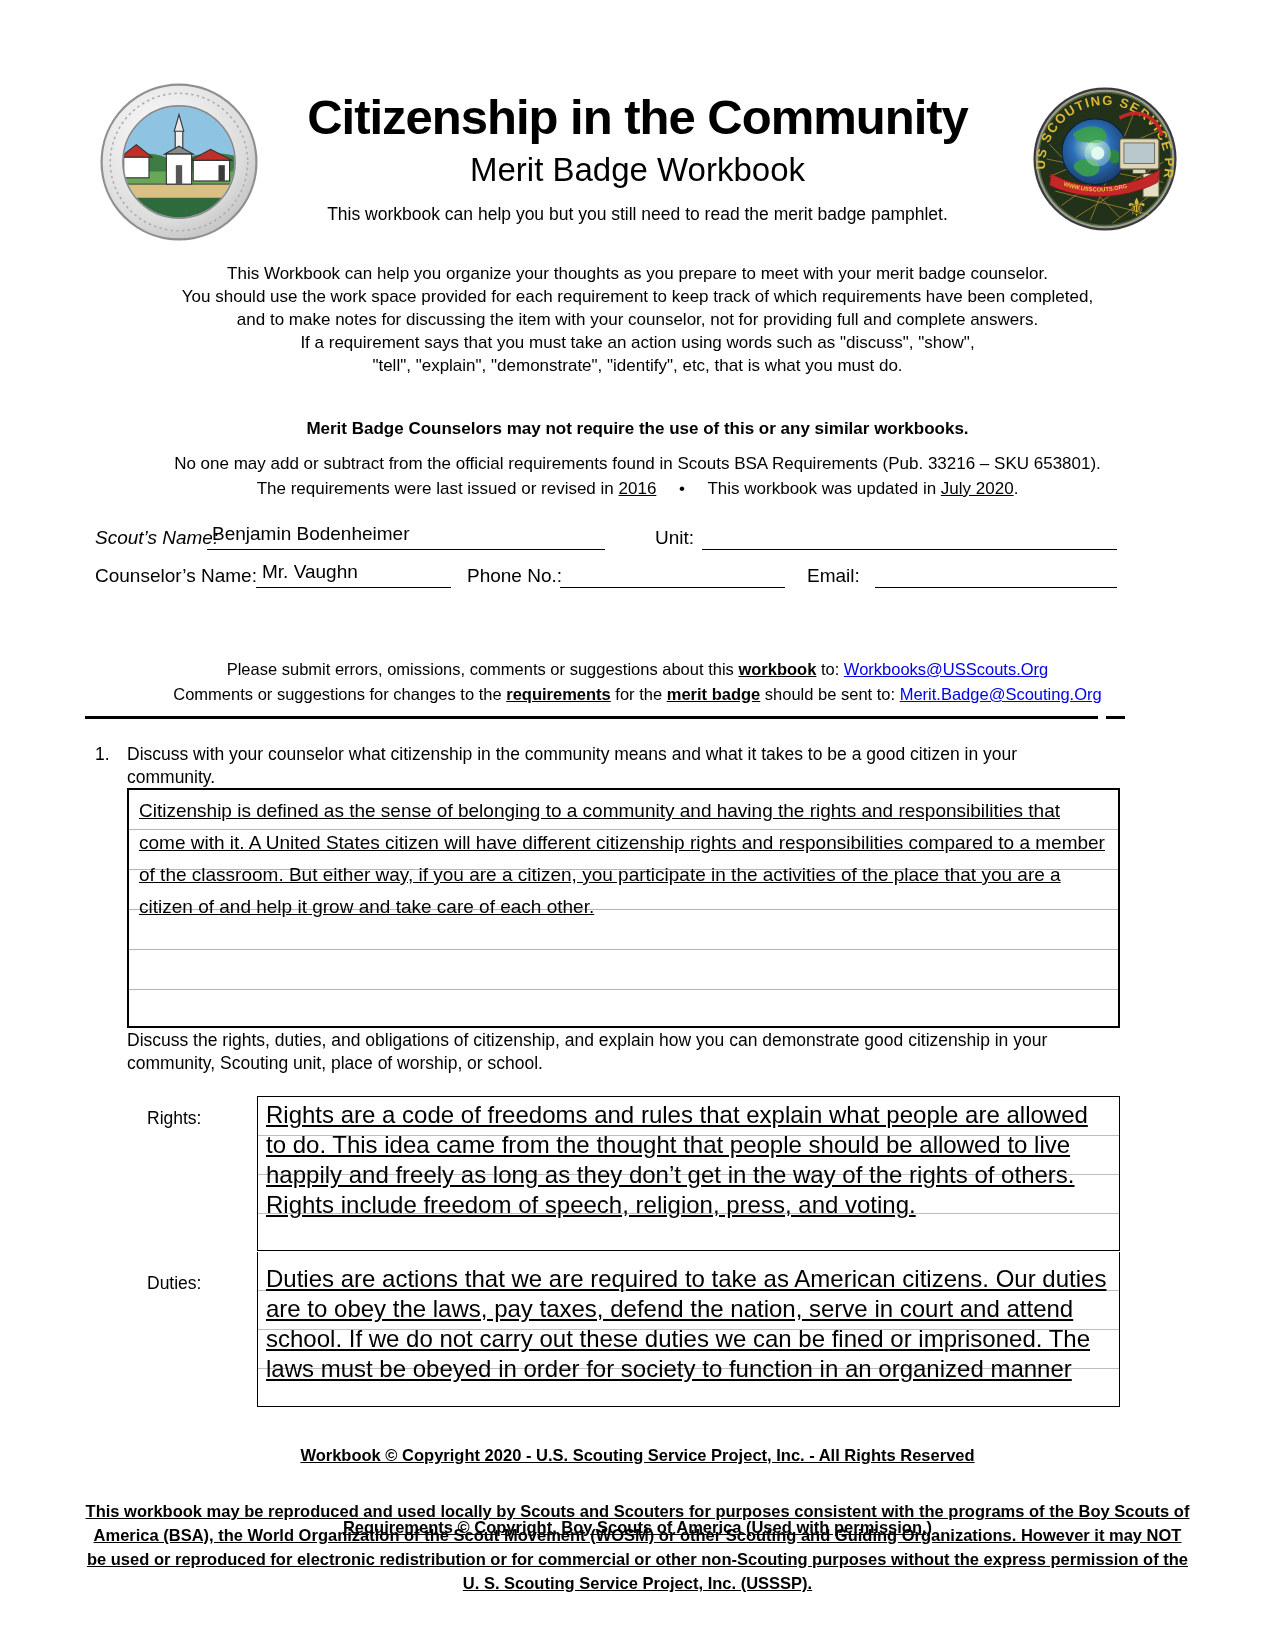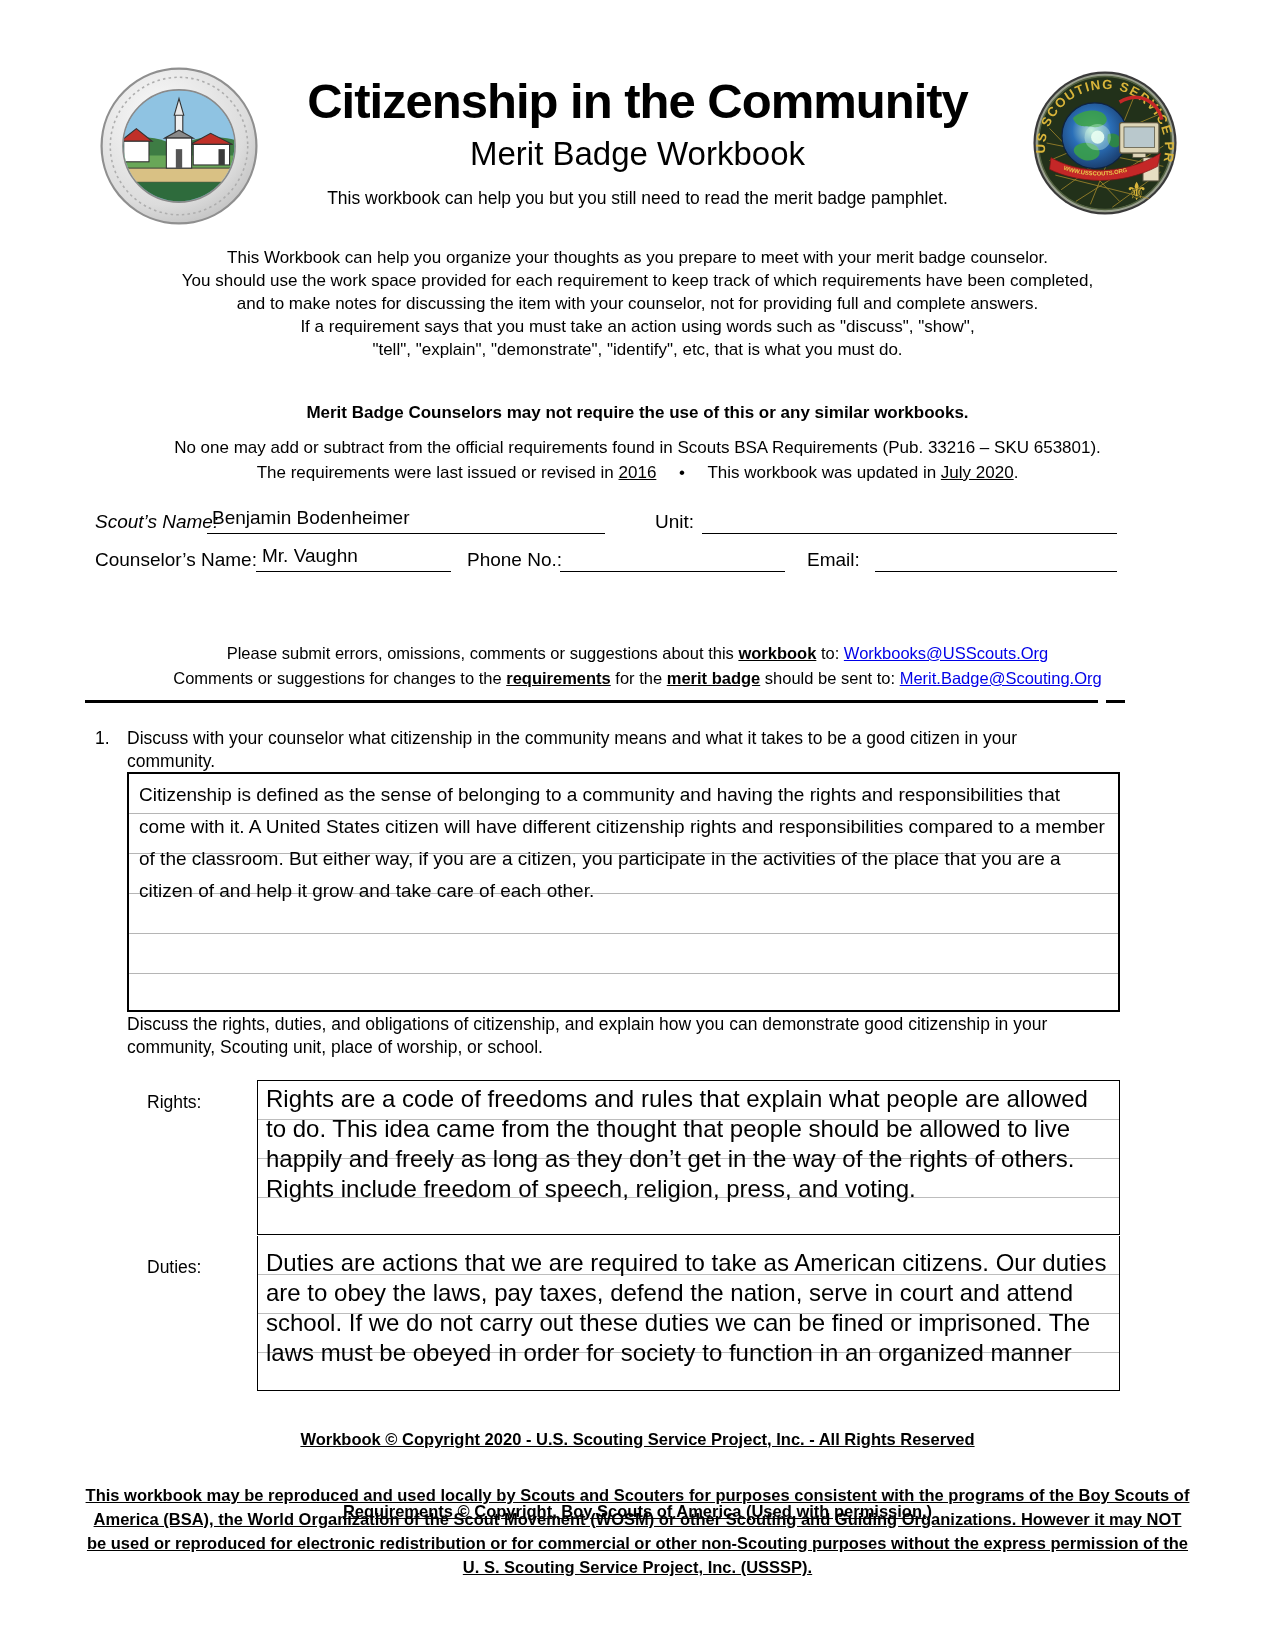--- a/index.html
+++ b/index.html
@@ -1,33 +1,33 @@
 <!DOCTYPE html>
 <html><head>
 <meta charset="utf-8">
 <style>
   html,body{margin:0;padding:0;background:#ffffff;}
   .page{position:relative;width:1275px;height:1651px;background:#fff;
         font-family:"Liberation Sans","DejaVu Sans",sans-serif;color:#000;overflow:hidden;}
-  .abs{position:absolute;}
+  .abs{position:absolute;margin-top:16px;}
   .c{text-align:center;}
   .b{font-weight:bold;}
   .title{font-size:49px;font-weight:bold;line-height:54px;letter-spacing:-1px;}
   .subtitle{font-size:33px;line-height:38px;margin-top:7px;}
   .tagline{font-size:17.5px;margin-top:15px;}
   .intro{font-size:17px;line-height:23px;}
   .small17{font-size:17px;line-height:22px;}
   .lbl{font-size:19px;}
   .val{font-size:19px;}
   .fill{border-bottom:1.6px solid #000;height:22px;}
   .link{color:#0000e8;text-decoration:underline;cursor:pointer;}
   .bu{font-weight:bold;text-decoration:underline;}
   .un{text-decoration:underline;}
   .divider{background:#000;height:3px;}
-  .ansbox{border:2px solid #000;background:#fff;}
+  .ansbox{border:2px solid #000;background:#fff;text-decoration:underline;}
   .rules40{background:repeating-linear-gradient(to bottom,transparent 0,transparent 39px,#b5b5b5 39px,#b5b5b5 40px);}
   .rules39{background:repeating-linear-gradient(to bottom,transparent 0,transparent 38px,#bdbdbd 38px,#bdbdbd 39px);}
   .ans1{font-size:19px;line-height:32px;padding:5px 10px 0 10px;}
   .ans2{font-size:24px;line-height:30px;padding:3px 8px 0 8px;}
   .req{font-size:17.5px;line-height:23px;}
   .footer-b{font-size:16.5px;line-height:24px;font-weight:bold;text-decoration:underline;}
 </style>
 </head>
 <body>
 

